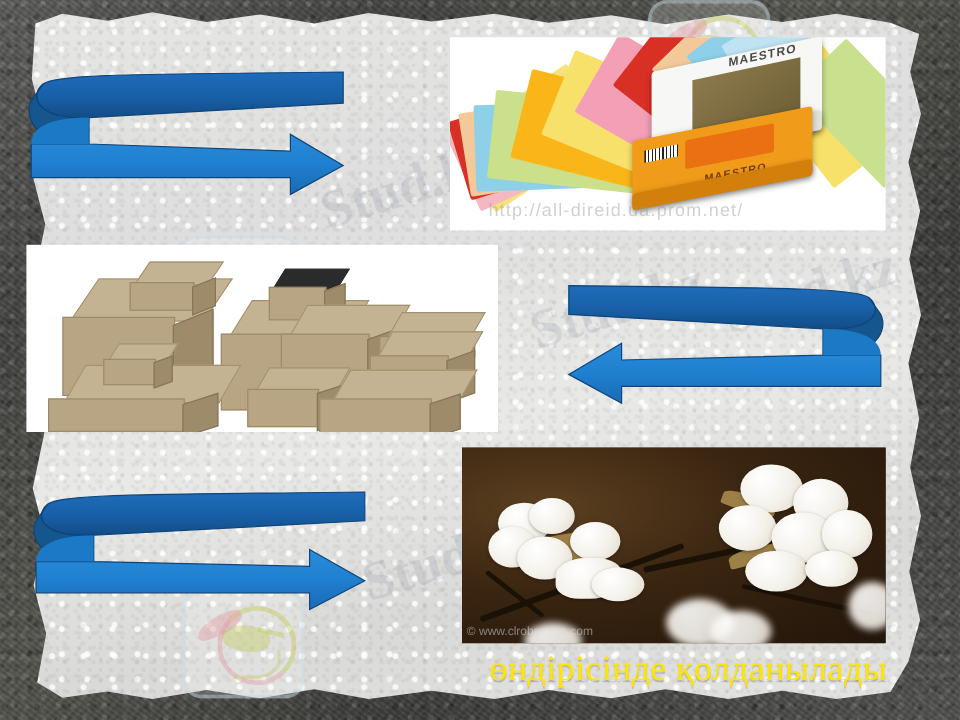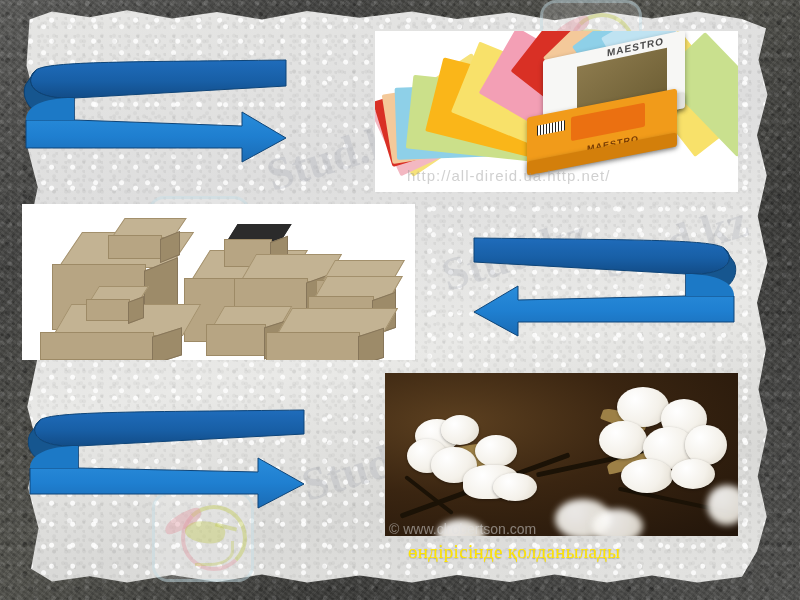--- a/index.html
+++ b/index.html
@@ -142,21 +142,21 @@
     font-size: 31px;
     color: #FFE500;
     letter-spacing: .5px;
     text-shadow: 0 1px 1px rgba(0,0,0,0.22);
     white-space: nowrap;
   }
   .bottom-caption {
     position: absolute;
     left: 408px;
     top: 541px;
-    font-size: 19px;
+    font-size: 30px;
     color: #FFE500;
     letter-spacing: .3px;
     text-shadow: 0 1px 1px rgba(0,0,0,0.20);
     white-space: nowrap;
   }
 
   
   .photo {
     position: absolute;
     overflow: hidden;
@@ -312,21 +312,21 @@
     </div>
     <div class="ream" style="left:168px; top:76px; width:142px; height:16px; background:#e2e2dd; transform:skewY(-12deg);"></div>
 
     <div class="ream" style="left:152px; top:72px; width:150px; height:56px; background:#F19B1A; transform:skewY(-11deg);">
       <div style="position:absolute; left:10px; top:10px; width:28px; height:10px; background:repeating-linear-gradient(90deg,#222 0 1px,#fff 1px 3px);"></div>
       <div style="position:absolute; left:44px; top:8px; width:74px; height:24px; background:#e8620f; opacity:.75; border-radius:2px;"></div>
       <div class="ream-label" style="left:60px; top:38px; font-size:9px; color:#7a3d05;">MAESTRO</div>
     </div>
     <div class="ream" style="left:152px; top:116px; width:150px; height:14px; background:#d37f0b; transform:skewY(-11deg);"></div>
 
-    <div class="wm-url" style="left:32px; top:136px; font-size:15px; letter-spacing:1px;">http://all-direid.ua.http.net/</div>
+    <div class="wm-url" style="left:32px; top:136px; font-size:15px; letter-spacing:1px;">http://all-direid.ua.prom.net/</div>
   </div>
 
   <div class="photo" id="photo-boxes">
 
     <div class="box" style="left:48px; top:28px;">
       <div class="top" style="left:0; top:0; width:110px; height:34px; transform:skewX(-34deg);"></div>
       <div class="front" style="left:-18px; top:32px; width:92px; height:64px;"></div>
       <div class="side" style="left:74px; top:32px; width:32px; height:64px; transform:skewY(-22deg);"></div>
     </div>
 
@@ -416,21 +416,21 @@
     <div class="boll" style="left:258px; top:54px; width:52px; height:42px;"></div>
     <div class="boll" style="left:300px; top:52px; width:42px; height:40px;"></div>
     <div class="boll" style="left:236px; top:86px; width:52px; height:34px;"></div>
     <div class="boll" style="left:286px; top:86px; width:44px; height:30px;"></div>
 
     <div class="boll blur" style="left:170px; top:126px; width:56px; height:40px;"></div>
     <div class="boll blur" style="left:206px; top:136px; width:52px; height:34px;"></div>
     <div class="boll blur" style="left:52px; top:146px; width:48px; height:30px;"></div>
     <div class="boll blur" style="left:322px; top:112px; width:40px; height:40px;"></div>
 
-    <div class="photo-credit" style="left:4px; top:148px; font-size:14px;">© www.clrobertson.com</div>
+    <div class="photo-credit" style="left:4px; top:148px; font-size:10px;">© www.clrobertson.com</div>
   </div>
 
   <div class="arrow" style="left:14px; top:50px;">
     <svg width="300" height="115" viewBox="0 0 300 115">
       <defs>
         <linearGradient id="gTopDark" x1="0" y1="0" x2="0" y2="1">
           <stop offset="0%" stop-color="#1F6CBB"></stop>
             <stop offset="55%" stop-color="#185FA6"></stop>
             <stop offset="100%" stop-color="#124C87"></stop>
         </linearGradient>

